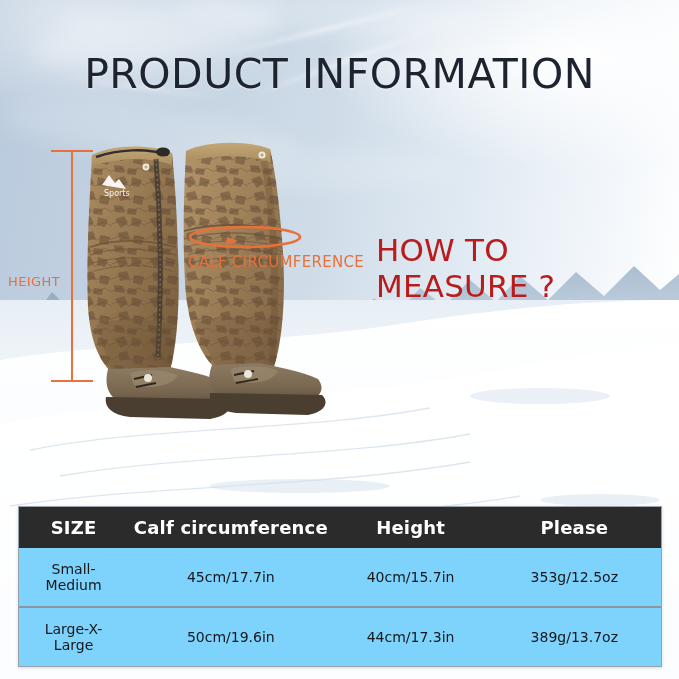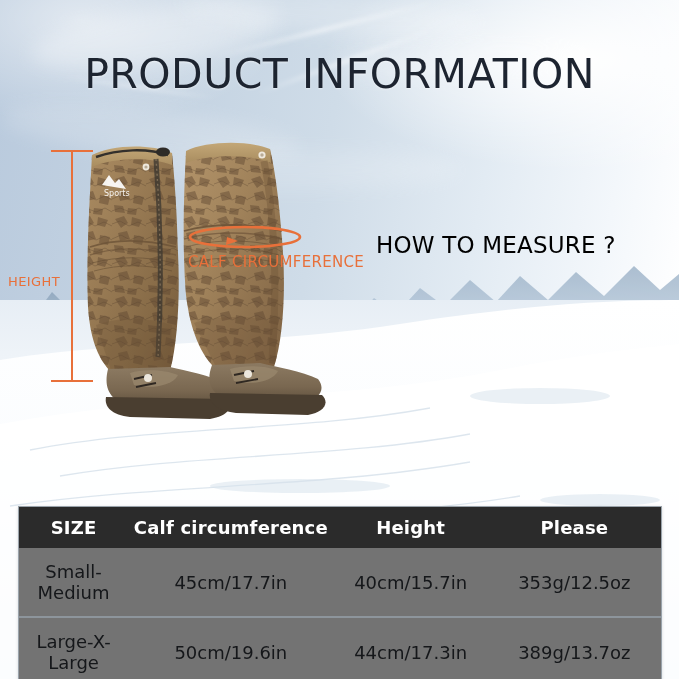--- a/index.html
+++ b/index.html
@@ -68,42 +68,42 @@
   .calf-ring{position:absolute;left:186px;top:224px;width:118px;height:26px;}
   .label-calf{
     position:absolute;left:188px;top:253px;
     color:#e8703a;font-size:15px;letter-spacing:.3px;
     font-family:"DejaVu Sans",sans-serif;
   }
 
   
   .howto{position:absolute;left:376px;top:232px;width:290px;}
   .howto h2{
-    margin:0 0 9px 0;font-size:23px;font-weight:400;color:#000000;
+    margin:0 0 9px 0;font-size:31px;font-weight:400;color:#b91c1c;
     font-family:"DejaVu Sans",sans-serif;letter-spacing:.2px;
   }
   .howto p{
     margin:0;font-size:16.5px;line-height:1.32;color:#1b1d21;
     font-family:"DejaVu Sans",sans-serif;
   }
 
   
   .size-table{
     position:absolute;left:18px;top:506px;width:642px;
     border:1px solid #9aa3ab;border-collapse:collapse;
     background:#ffffff;box-shadow:0 1px 3px rgba(40,50,60,.18);
   }
   .size-table table{width:100%;border-collapse:collapse;table-layout:fixed;}
   .size-table thead th{
     background:#2b2b2b;color:#ffffff;font-size:18px;font-weight:700;
     padding:10px 1px;text-align:center;
     font-family:"DejaVu Sans",sans-serif;letter-spacing:.2px;
   }
   .size-table tbody td{
-    background:#737373;color:#15171a;font-size:18px;font-weight:400;
+    background:#7dd3fc;color:#15171a;font-size:14px;font-weight:400;
     padding:13px 8px;text-align:center;
     font-family:"DejaVu Sans",sans-serif;
   }
   .size-table tbody tr + tr td{border-top:2px solid #8d959c;}
   .col-size{width:17%;}
   .col-calf{width:32%;}
   .col-height{width:24%;}
   .col-weight{width:27%;}
 </style>
 </head>

